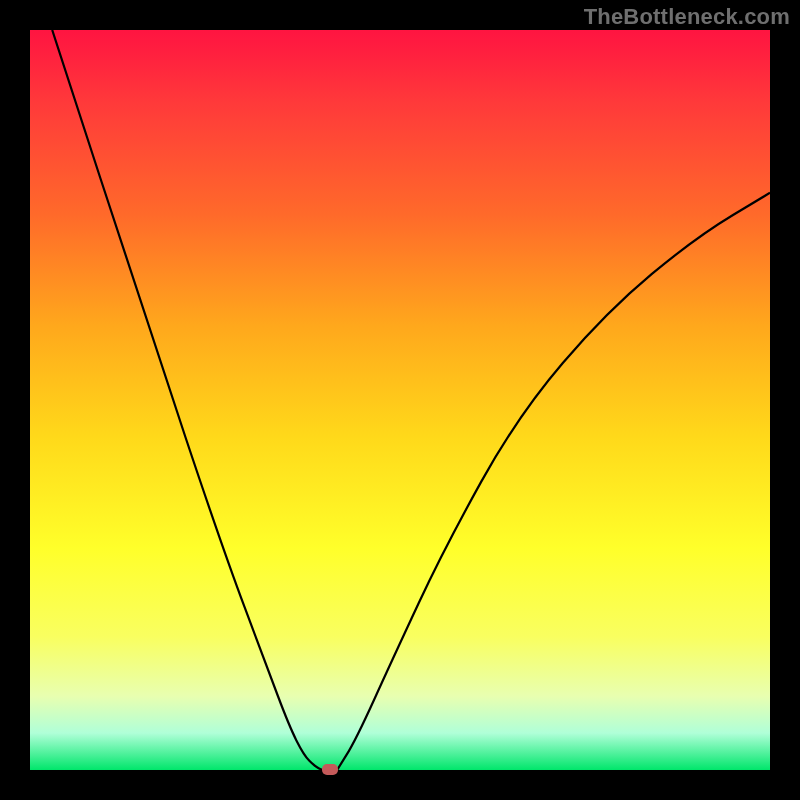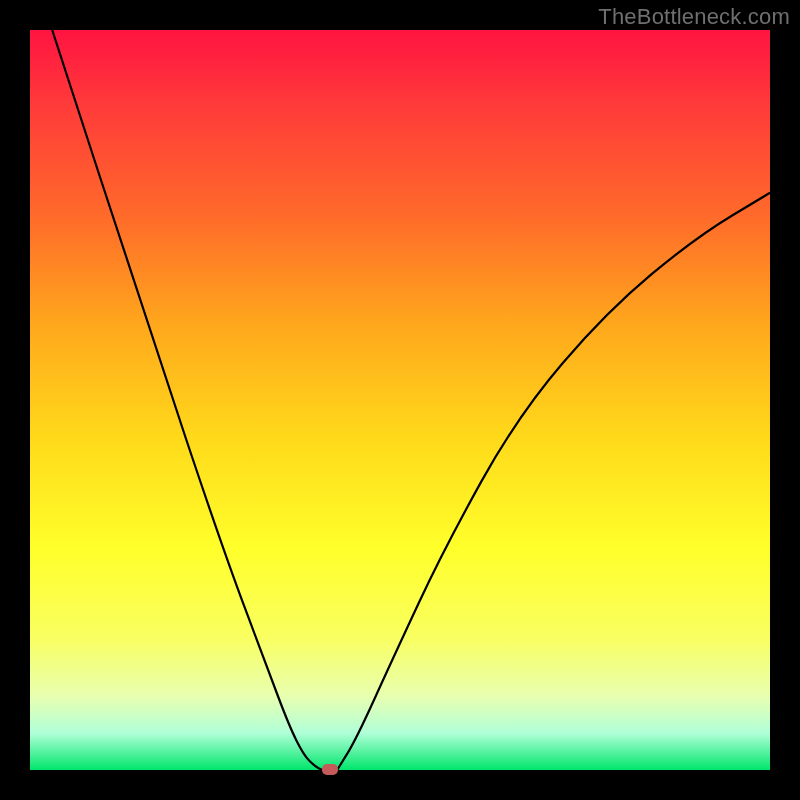--- a/index.html
+++ b/index.html
@@ -37,21 +37,21 @@
       #b0ffd8 95%,
       #00e66b 100%
     );
   }
   .watermark {
     position: absolute;
     top: 4px;
     right: 10px;
     color: #6f6f6f;
     font-size: 22px;
-    font-weight: 400;
+    font-weight: 700;
     letter-spacing: 0.2px;
     user-select: none;
   }
   svg.curve {
     position: absolute;
     left: 0;
     top: 0;
     width: 740px;
     height: 740px;
   }

